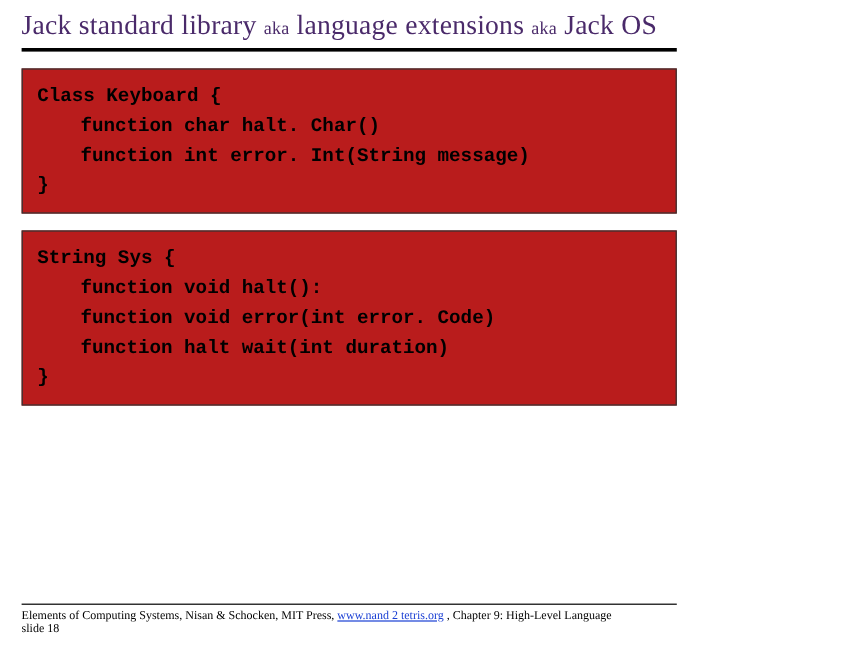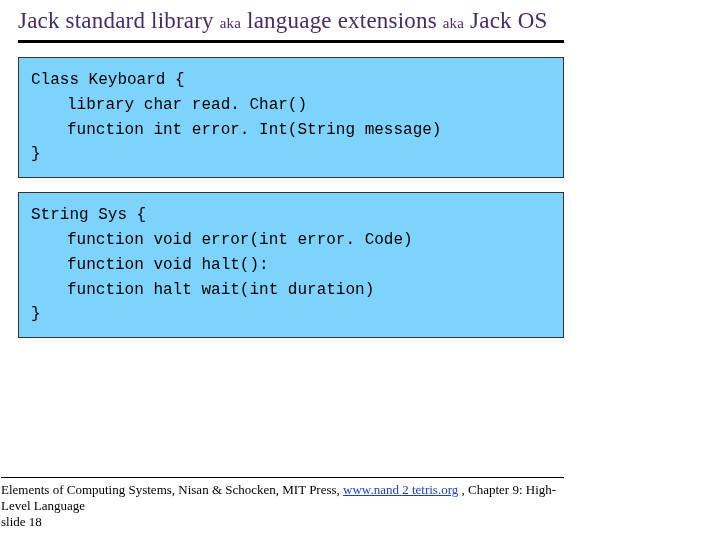--- a/index.html
+++ b/index.html
@@ -26,37 +26,37 @@
     padding-bottom: 6px;
     border-bottom: 3px solid #000;
     letter-spacing: 0.2px;
   }
   .title .aka {
     font-size: 15px;
   }
   .codebox {
     margin-top: 14px;
     border: 1px solid #333;
-    background: #7dd3fc;
+    background: #b91c1c;
     padding: 10px 12px 10px 12px;
     font-family: "Courier New", monospace;
     font-size: 16px;
-    font-weight: normal;
+    font-weight: bold;
     line-height: 1.55;
     white-space: pre;
   }
   .codebox .cls { }
   .codebox .indent { padding-left: 36px; display: block; }
   .footer {
     position: absolute;
-    left: 1px;
+    left: 18px;
     right: 18px;
     bottom: 10px;
     font-family: Georgia, 'Times New Roman', serif;
-    font-size: 13px;
+    font-size: 10px;
     color: #000;
   }
   .footer-rule {
     border: 0;
     border-top: 1px solid #000;
     margin: 0 0 4px 0;
   }
   .footer a {
     color: #1a3fd4;
     text-decoration: underline;
@@ -66,24 +66,24 @@
 </head>
 <body>
 
 <div class="slide">
 
   <div class="title">
     <span>Jack standard library </span><span class="aka">aka</span><span> language extensions </span><span class="aka">aka</span><span> Jack OS</span>
   </div>
 
   <div class="codebox"><span class="cls">Class Keyboard {</span>
-<span class="indent">library char read. Char()</span><span class="indent">function int error. Int(String message)</span><span>}</span></div>
+<span class="indent">function char halt. Char()</span><span class="indent">function int error. Int(String message)</span><span>}</span></div>
 
   <div class="codebox"><span class="cls">String Sys {</span>
-<span class="indent">function void error(int error. Code)</span><span class="indent">function void halt():</span><span class="indent">function halt wait(int duration)</span><span>}</span></div>
+<span class="indent">function void halt():</span><span class="indent">function void error(int error. Code)</span><span class="indent">function halt wait(int duration)</span><span>}</span></div>
 
   <div class="footer">
     <hr class="footer-rule">
     <span>Elements of Computing Systems, Nisan &amp; Schocken, MIT Press, </span><a href="#">www.nand 2 tetris.org</a><span> , Chapter 9: High-Level Language</span>
     <span class="slidenum">slide 18</span>
   </div>
 
 </div>
 
 </body></html>

